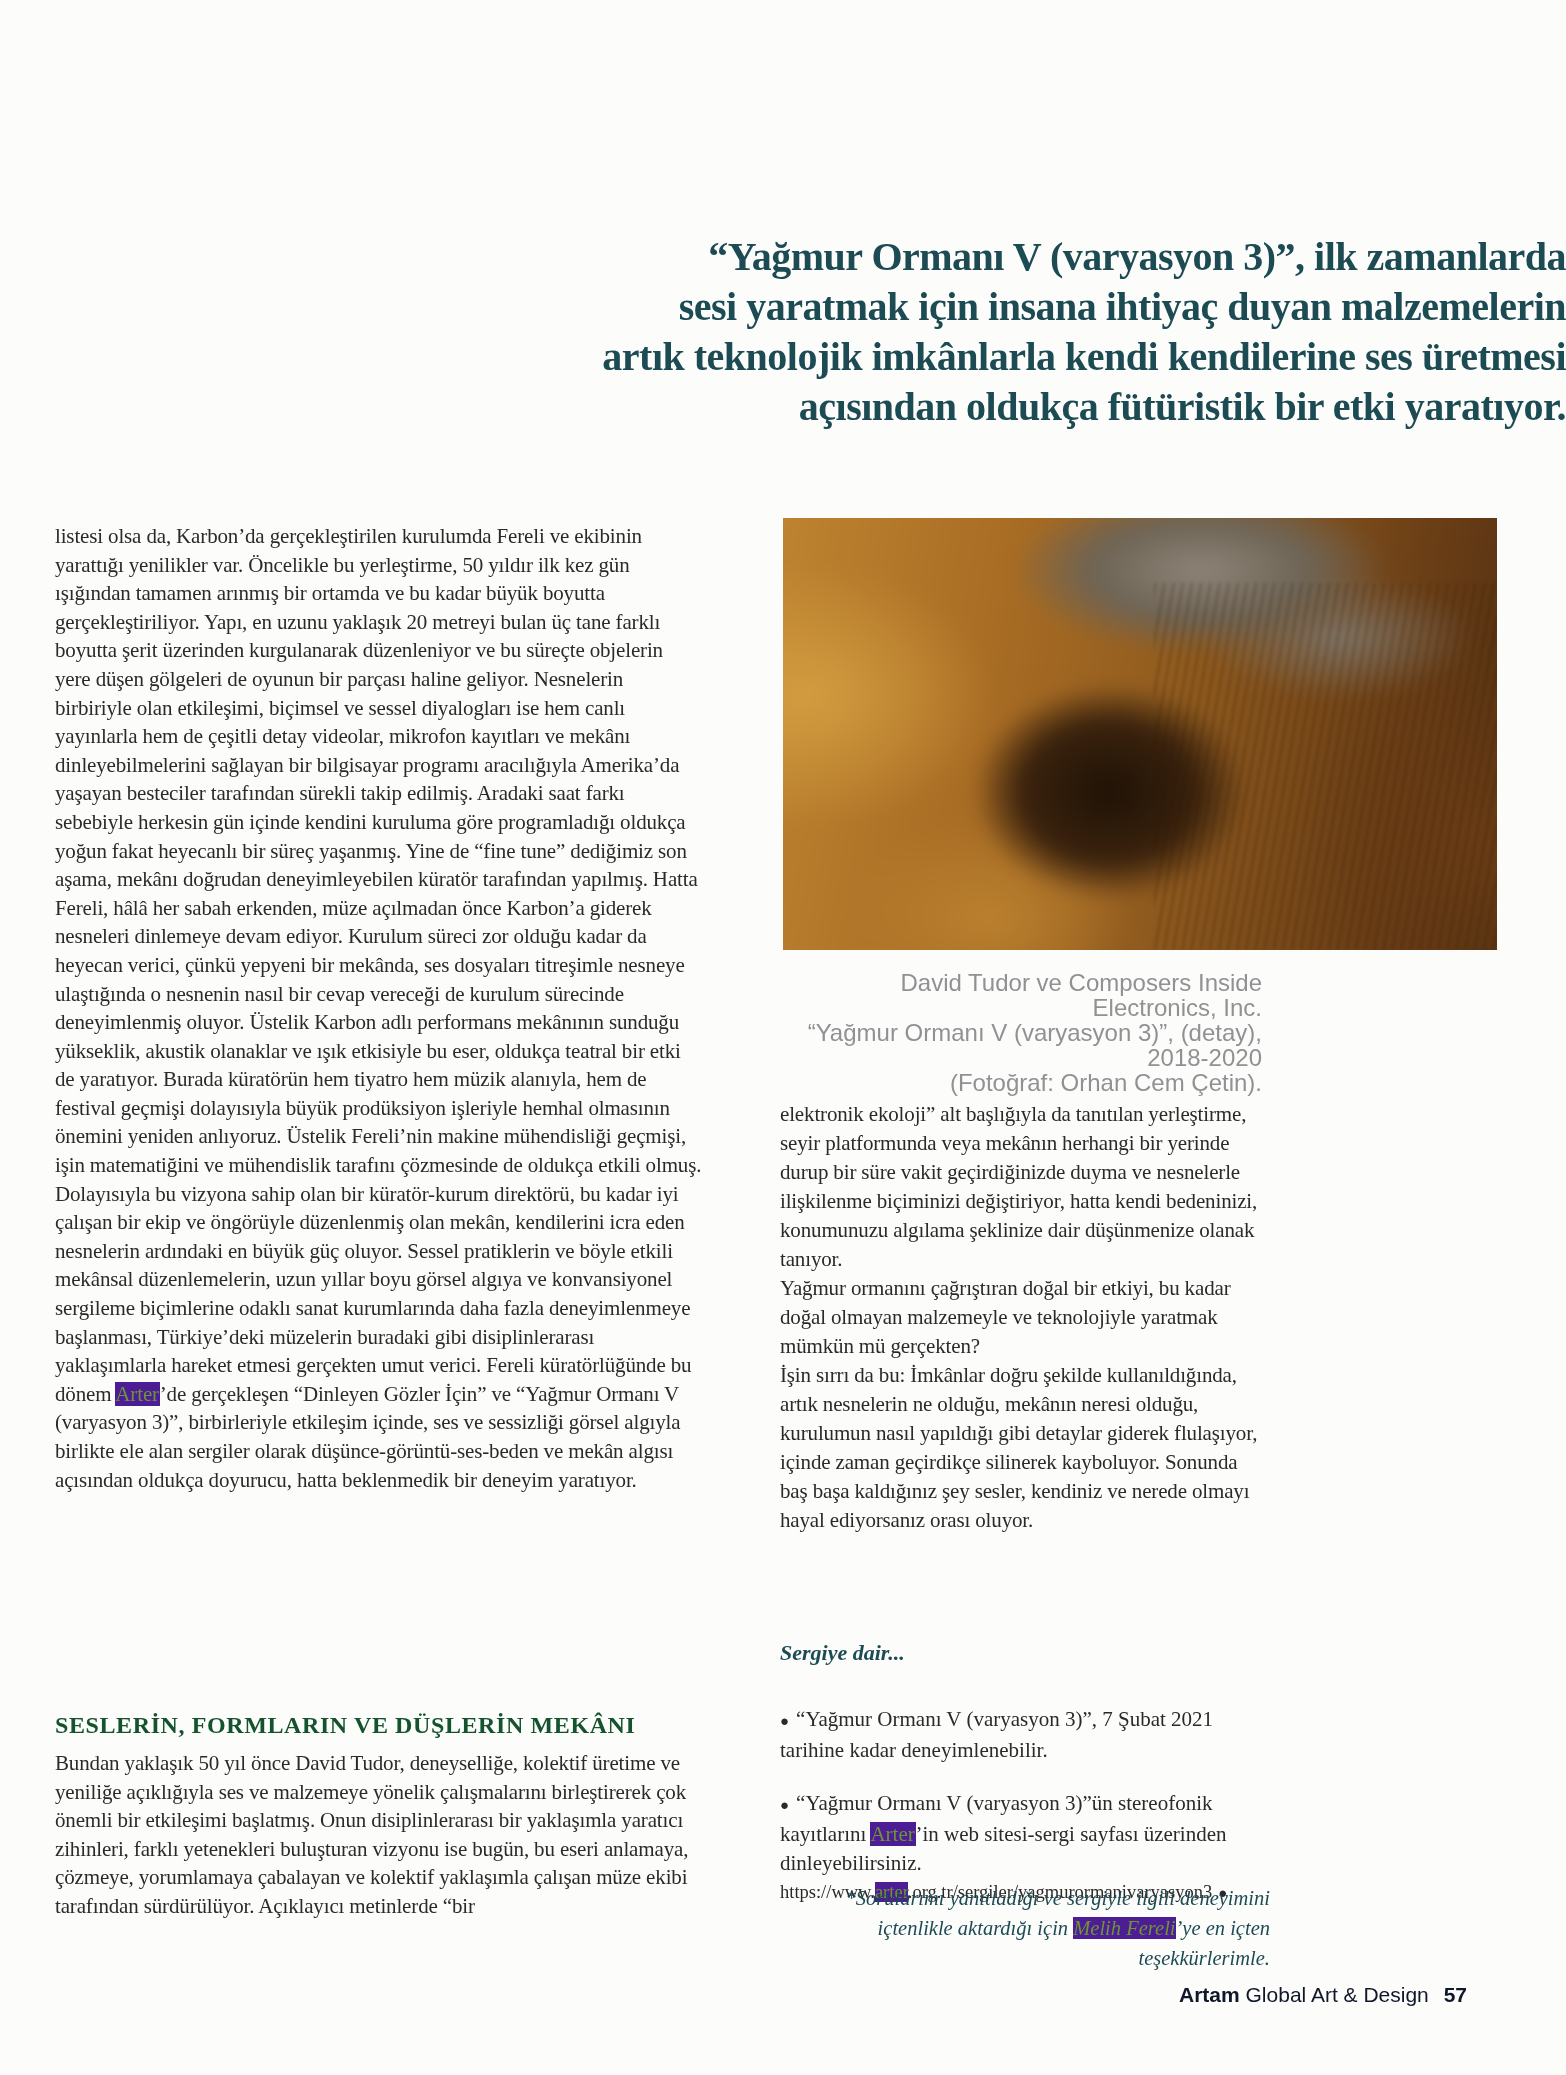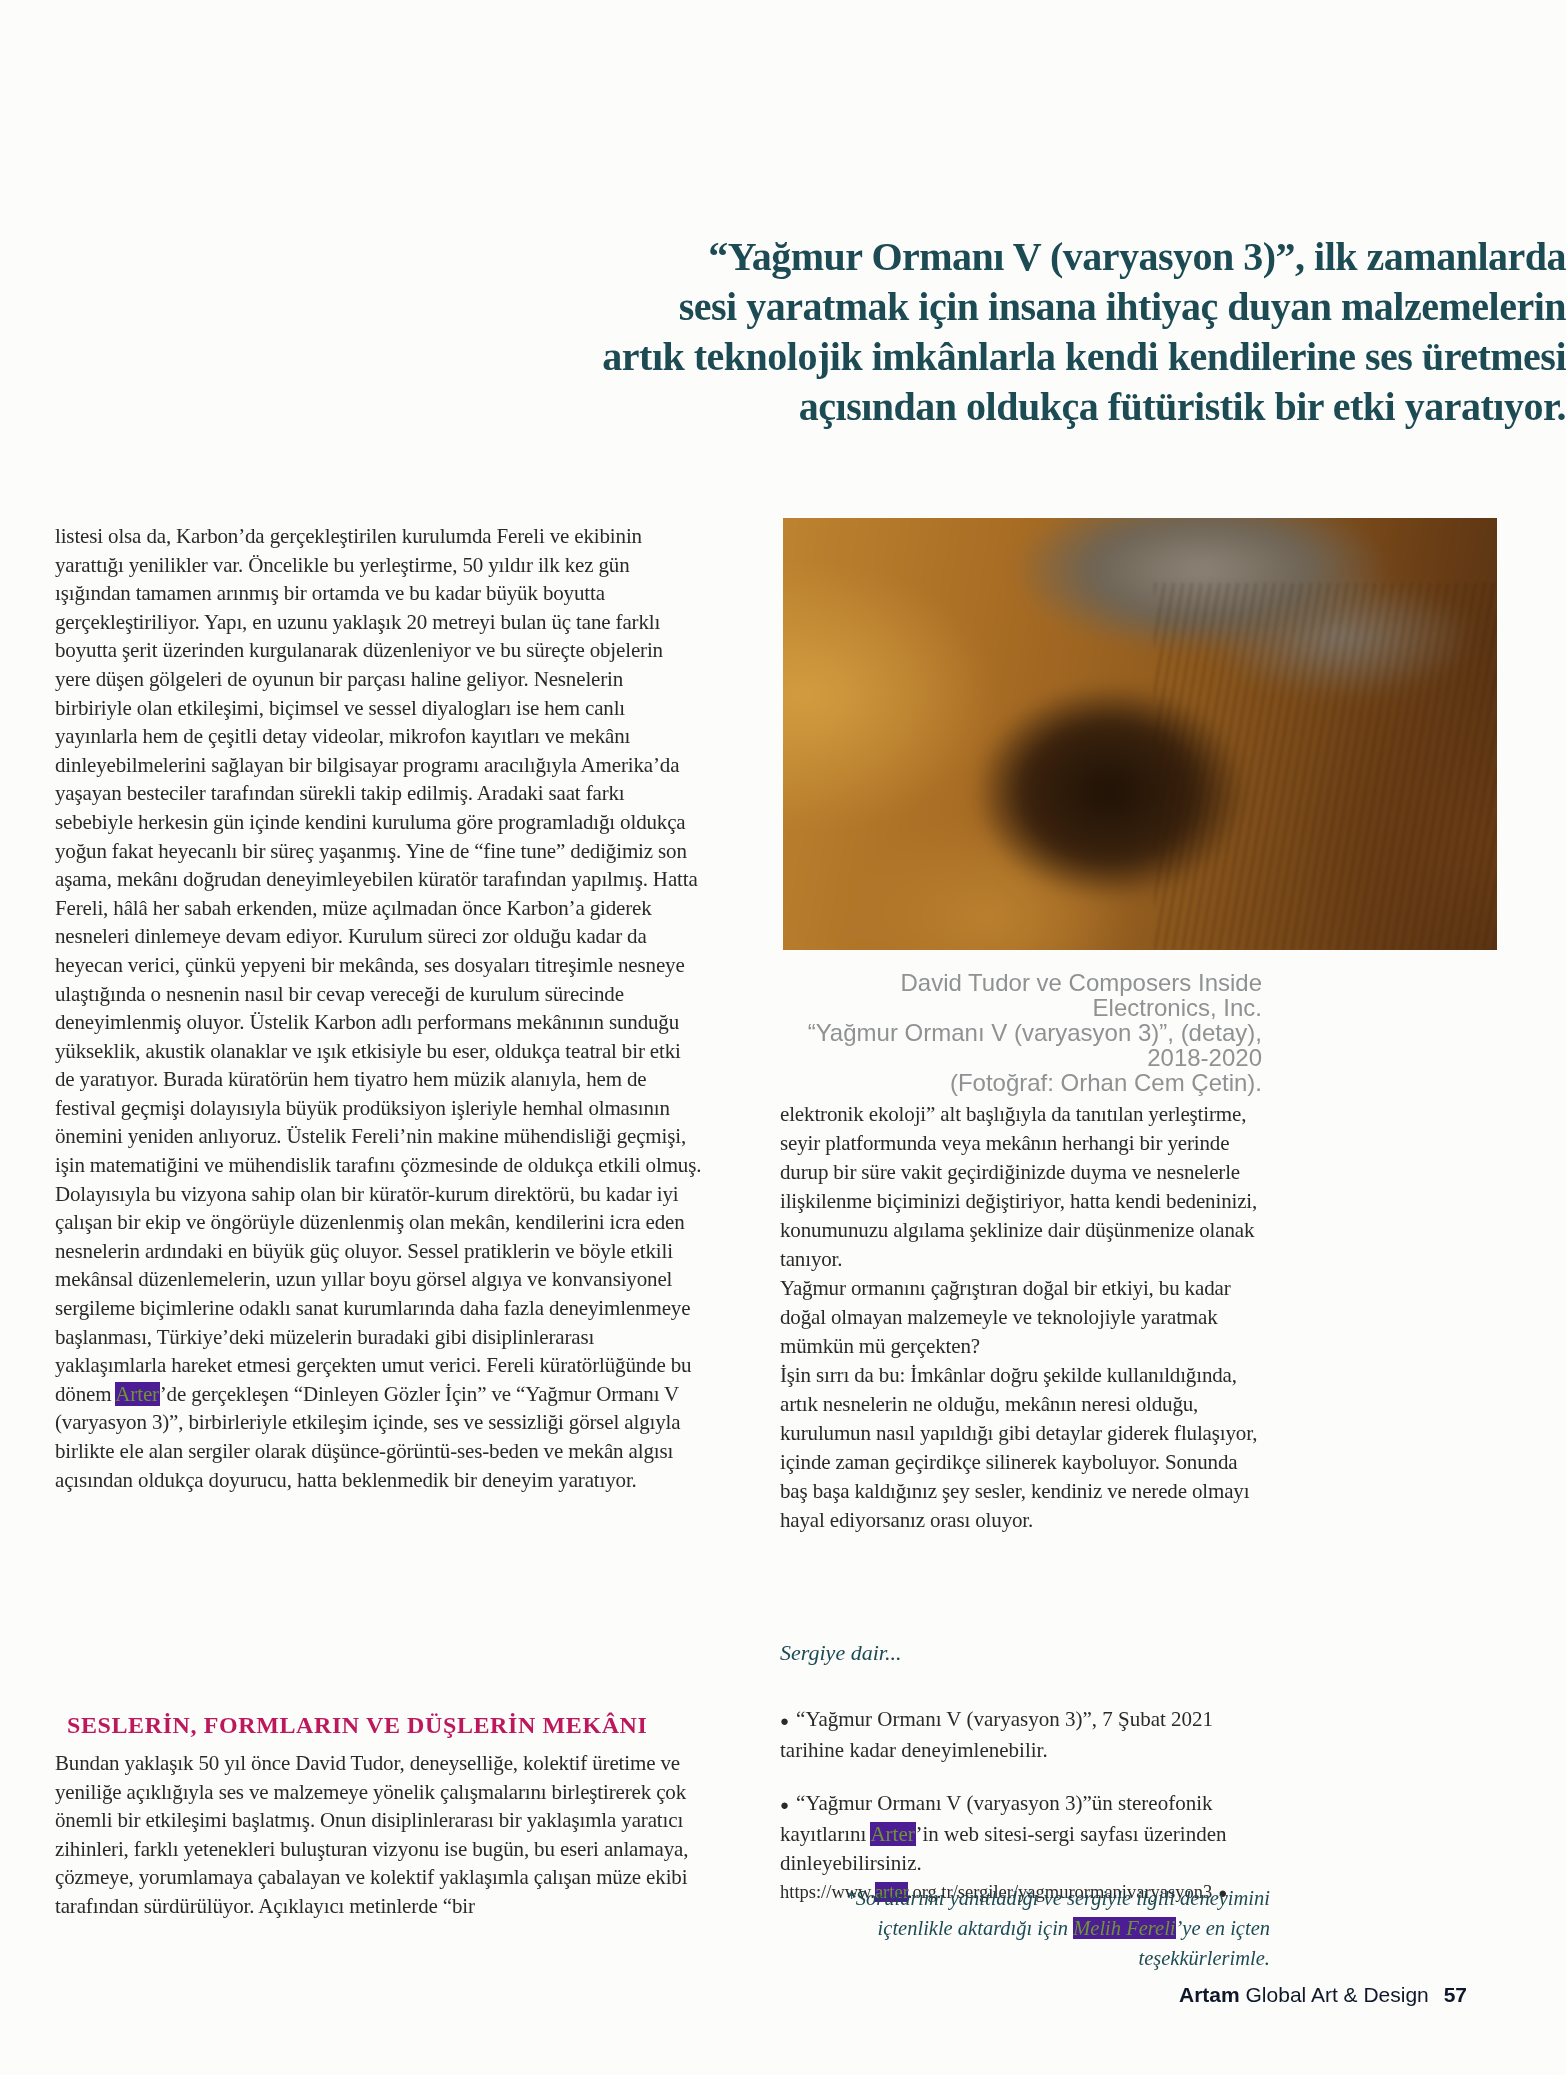--- a/index.html
+++ b/index.html
@@ -8,21 +8,21 @@
 
   
   .headline{position:absolute;left:0;top:232px;width:1566px;text-align:center;color:#1d4b54;
     font-family:"Liberation Serif",serif;font-weight:700;font-size:40px;line-height:50px;letter-spacing:-0.5px;}
   .headline .hl-line{white-space:nowrap;text-align:right;}
 
   
   .col-left-1{position:absolute;left:55px;top:522px;width:648px;
     font-size:21px;line-height:28.6px;letter-spacing:-0.15px;text-align:left;}
   .col-left-2{position:absolute;left:55px;top:1712px;width:648px;}
-  .col-left-2 h2{margin:0 0 10px 12px;font-size:24px;font-weight:700;letter-spacing:0.6px;color:#be185d;}
+  .col-left-2 h2{margin:0 0 10px 0;font-size:24px;font-weight:700;letter-spacing:0.6px;color:#14532d;}
   .col-left-2 p{margin:0;font-size:21px;line-height:28.6px;letter-spacing:-0.15px;}
 
   
   .photo{position:absolute;left:783px;top:518px;width:714px;height:432px;overflow:hidden;background:#8a5a20;}
   .photo .tex{position:absolute;left:-25px;top:-25px;right:-25px;bottom:-25px;filter:blur(8px);
     background:
       radial-gradient(ellipse 190px 150px at 46% 62%, #1f1206 0%, #3a220d 45%, rgba(58,34,13,0) 72%),
       radial-gradient(ellipse 270px 120px at 58% 16%, #8d8478 0%, #6e6455 40%, rgba(110,100,85,0) 70%),
       radial-gradient(ellipse 210px 95px at 76% 30%, #7d7264 0%, rgba(125,114,100,0) 65%),
       radial-gradient(ellipse 320px 220px at 6% 42%, #d39c40 0%, rgba(211,156,64,0) 60%),
@@ -36,21 +36,21 @@
   .caption{position:absolute;left:780px;top:970px;width:482px;text-align:right;
     font-family:"Liberation Sans",sans-serif;font-size:24px;line-height:25px;color:#8f9193;}
 
   
   .col-right-body{position:absolute;left:780px;top:1100px;width:487px;
     font-size:21px;line-height:29px;letter-spacing:-0.15px;}
   .col-right-body p{margin:0;}
 
   
   .sergiye{position:absolute;left:780px;top:1638px;width:500px;font-size:21px;line-height:29px;}
-  .sergiye-label{font-style:italic;font-weight:400;color:#1d4b54;font-size:22px;margin-bottom:38px;}
+  .sergiye-label{font-style:italic;font-weight:700;color:#1d4b54;font-size:22px;margin-bottom:38px;}
   .bullet{margin:0 0 24px 0;}
   .marker{font-size:15px;margin-right:7px;}
   .url-line{display:block;white-space:nowrap;font-size:18.5px;letter-spacing:0;}
   .url-line .marker{margin-left:6px;margin-right:0;}
 
   .hl{background:#4c1d95;color:#6f9434;}
 
   
   .footnote{position:absolute;left:805px;top:1883px;width:465px;text-align:right;
     font-style:italic;color:#1d4b54;font-size:20.5px;line-height:30px;}

